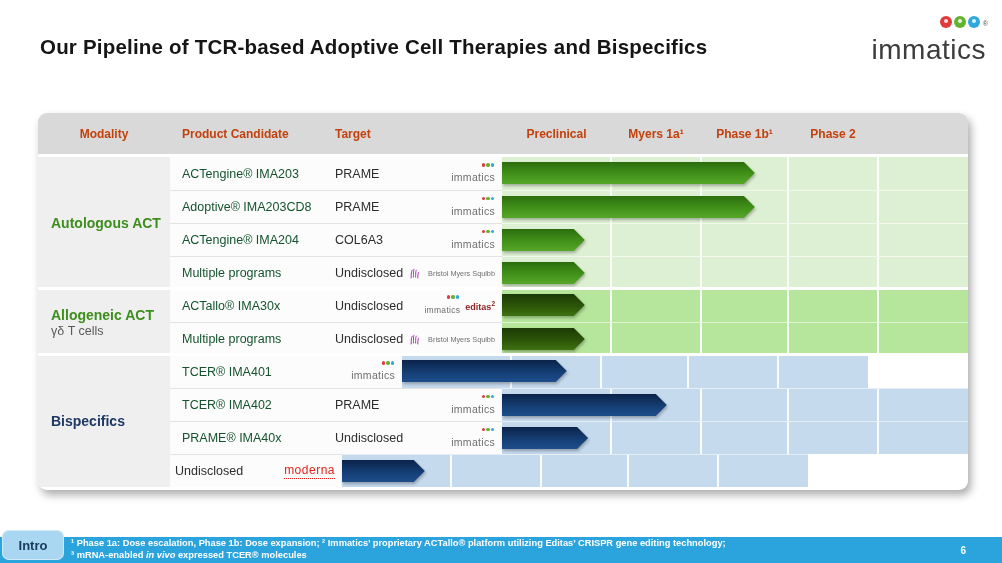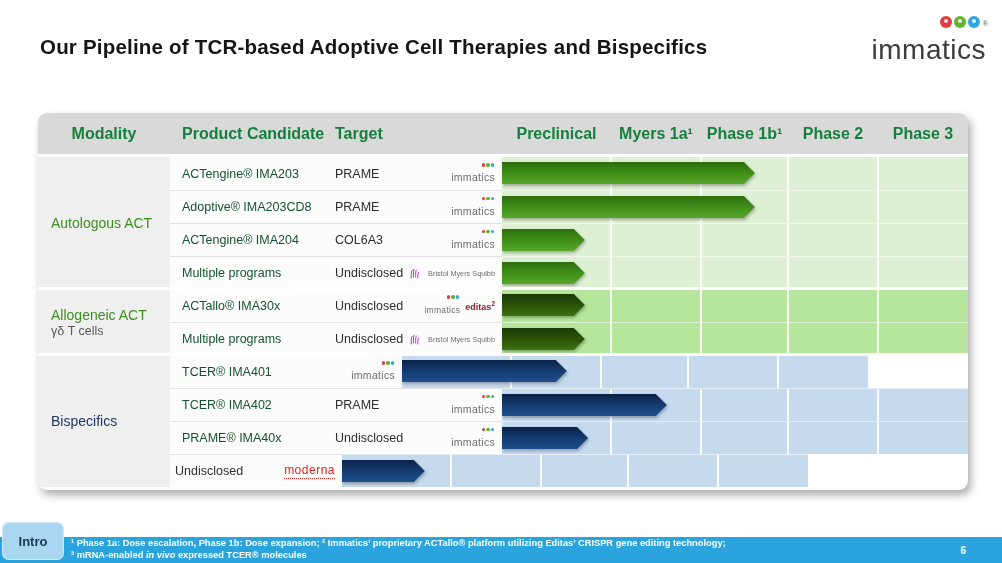--- a/index.html
+++ b/index.html
@@ -16,37 +16,37 @@
   .bdot { width:12px; height:12px; border-radius:50%; }
   .bdot::after { content:""; display:block; width:4px; height:4px; background:rgba(255,255,255,.85); border-radius:50%; margin:3px auto 0; }
   .bdot.red{ background:#e23b3b; } .bdot.green{ background:#63b32e; } .bdot.blue{ background:#2fa9dd; }
   .brand-reg { position:absolute; top:8px; right:2px; font-size:7px; color:#555; }
   .brand-text { position:absolute; bottom:2px; right:4px; font-size:28px; color:#3c3c3c; letter-spacing:.5px; }
 
   
   .table { position:absolute; left:38px; top:113px; width:930px; height:377px;
     border-radius:9px; overflow:hidden; background:#fff; box-shadow:3px 5px 9px rgba(0,0,0,.33); }
   .thead { display:flex; height:44px; background:#d9d9d9; border-bottom:3px solid #fff; }
-  .th { font-weight:700; color:#15803d; font-size:16px; display:flex; align-items:center; }
+  .th { font-weight:700; color:#c2410c; font-size:12px; display:flex; align-items:center; }
   .th-mod { width:132px; justify-content:center; }
   .th-cand { width:160px; padding-left:12px; }
   .th-target { width:172px; padding-left:5px; }
   .th-phases { width:466px; display:flex; }
   .th-phase { justify-content:center; }
   .th-phase:nth-child(1){ width:109px; } .th-phase:nth-child(2){ width:90px; }
   .th-phase:nth-child(3){ width:87px; } .th-phase:nth-child(4){ width:90px; }
   .th-phase:nth-child(5){ width:90px; }
 
   .tbody { position:relative; height:330px; }
   .sep { position:absolute; left:0; width:100%; height:3px; background:#fff; z-index:6; }
   .sep.s1 { top:130px; } .sep.s2 { top:196px; }
 
   .section { display:flex; }
   .mod-cell { width:132px; background:#efefef; display:flex; flex-direction:column; justify-content:center; padding-left:13px; }
-  .mod-label { font-size:14px; font-weight:400; }
+  .mod-label { font-size:14px; font-weight:700; }
   .sec-autologous .mod-label, .sec-allogeneic .mod-label { color:#3e8e1e; }
   .sec-bispecifics .mod-label { color:#1f3864; }
   .mod-sub { font-size:12.5px; color:#595959; margin-top:1px; }
   .rows { width:798px; }
   .row { display:flex; height:33px; }
   .cell { height:33px; }
   .candidate { width:160px; background:#fcfcfc; font-size:12.5px; color:#14532d; display:flex; align-items:center; padding-left:12px; }
   .target { width:100px; background:#fcfcfc; font-size:12.5px; color:#2d2d2d; display:flex; align-items:center; padding-left:5px; }
   .partner { width:72px; background:#fcfcfc; display:flex; align-items:center; justify-content:flex-end; padding-right:7px; }
   .row.nf .candidate, .row.nf .target, .row.nf .partner { border-top:1px solid #e3e3e3; }
@@ -80,21 +80,21 @@
   .bms { display:flex; align-items:center; gap:8px; }
   .bms-icon { display:flex; }
   .bms-text { font-size:7.3px; color:#707070; white-space:nowrap; }
   .editas { font-size:10.5px; font-weight:700; color:#8d2424; margin-left:5px; }
   .editas.small { font-size:9px; }
   .editas sup { font-size:6.5px; }
   .moderna { font-size:12px; color:#e2231a; letter-spacing:.5px; border-bottom:1px dotted #e2231a; padding-bottom:1px; }
 
   
   .footer { position:absolute; left:0; bottom:0; width:1002px; height:26px; background:#2ba4de; }
-  .intro { position:absolute; left:2px; bottom:3px; width:62px; height:38px; background:#a9d6f0;
+  .intro { position:absolute; left:2px; bottom:3px; width:62px; height:30px; background:#a9d6f0;
     border-radius:7px; display:flex; align-items:center; justify-content:center;
     font-size:13px; font-weight:700; color:#16395c; z-index:3; box-shadow:inset 0 0 0 1px rgba(255,255,255,.45); }
   .notes { position:absolute; left:71px; bottom:2px; color:#fff; font-size:9.3px; font-weight:700; line-height:11.5px; white-space:nowrap; }
   .pageno { position:absolute; right:36px; bottom:7px; color:#fff; font-size:10px; font-weight:700; }
 </style>
 </head>
 <body>
 
 <div class="title">Our Pipeline of TCR-based Adoptive Cell Therapies and Bispecifics</div>
 
@@ -111,21 +111,20 @@
 <div class="table">
   <div class="thead">
     <div class="th th-mod">Modality</div>
     <div class="th th-cand">Product Candidate</div>
     <div class="th th-target">Target</div>
     <div class="th-phases">
       <div class="th th-phase">Preclinical</div>
       <div class="th th-phase">Myers 1a¹</div>
       <div class="th th-phase">Phase 1b¹</div>
       <div class="th th-phase">Phase 2</div>
-      <div class="th th-phase">Phase 3</div>
     </div>
   </div>
   <div class="tbody" id="tbody">
     <div class="sep s1"></div>
     <div class="sep s2"></div>
   <div class="section sec-autologous">
         <div class="mod-cell">
           <div class="mod-label">Autologous ACT</div>
         </div>
         <div class="rows">

